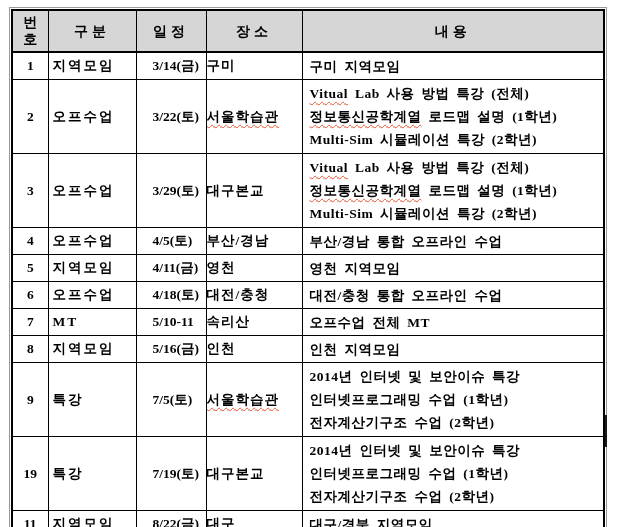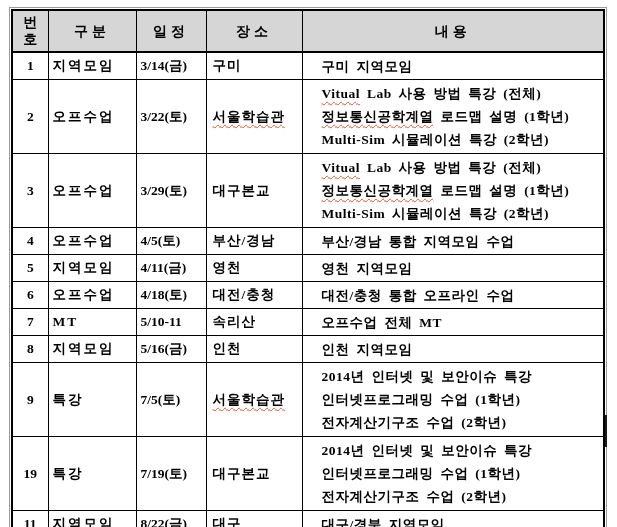--- a/index.html
+++ b/index.html
@@ -49,23 +49,23 @@
     font-size: 14px;
     letter-spacing: 4px;
     border-bottom: 2px solid var(--border, #000000);
     white-space: pre-line;
     line-height: 17px;
   }
   thead th.h-no { letter-spacing: 0; }
   tr.row-single td { height: 26px; }
   td.c-no   { text-align: center; padding: 0; letter-spacing: 0; }
   td.c-cat  {  letter-spacing: 2px; }
-  td.c-date { padding-left: 4px; }
-  td.c-place{ padding-left: 6px; letter-spacing: 1px; margin-left: 28px; }
-  td.c-cont { padding-left: 19px; letter-spacing: 0.5px; word-spacing: 3px; margin-left: 17px; }
+  td.c-date { padding-left: 16px; }
+  td.c-place{ padding-left: 0; letter-spacing: 1px; margin-left: 28px; }
+  td.c-cont { padding-left: 7px; letter-spacing: 0.5px; word-spacing: 3px; margin-left: 17px; }
   td.c-cont .content-line {
     line-height: 23px;
     white-space: nowrap;
   }
   tr.row-multi td.c-cont { padding-top: 2px; padding-bottom: 2px; }
   .sq {
     text-decoration: underline;
     text-decoration-style: wavy;
     text-decoration-color: var(--squiggle, #e8512d);
     text-decoration-thickness: 1px;
@@ -133,21 +133,21 @@
             <div class="content-line"><span class="sq">정보통신공학계열</span><span> 로드맵 설명 (1학년)</span></div>
             <div class="content-line"><span>Multi-Sim 시뮬레이션 특강 (2학년)</span></div>
           </td>
         </tr>
         <tr class="row-single">
           <td class="c-no">4</td>
           <td class="c-cat">오프수업</td>
           <td class="c-date">4/5(토)</td>
           <td class="c-place"><span>부산/경남</span></td>
           <td class="c-cont">
-            <div class="content-line"><span>부산/경남 통합 지역모임 수업</span></div>
+            <div class="content-line"><span>부산/경남 통합 오프라인 수업</span></div>
           </td>
         </tr>
         <tr class="row-single">
           <td class="c-no">5</td>
           <td class="c-cat">지역모임</td>
           <td class="c-date">4/11(금)</td>
           <td class="c-place"><span>영천</span></td>
           <td class="c-cont">
             <div class="content-line"><span>영천 지역모임</span></div>
           </td>

